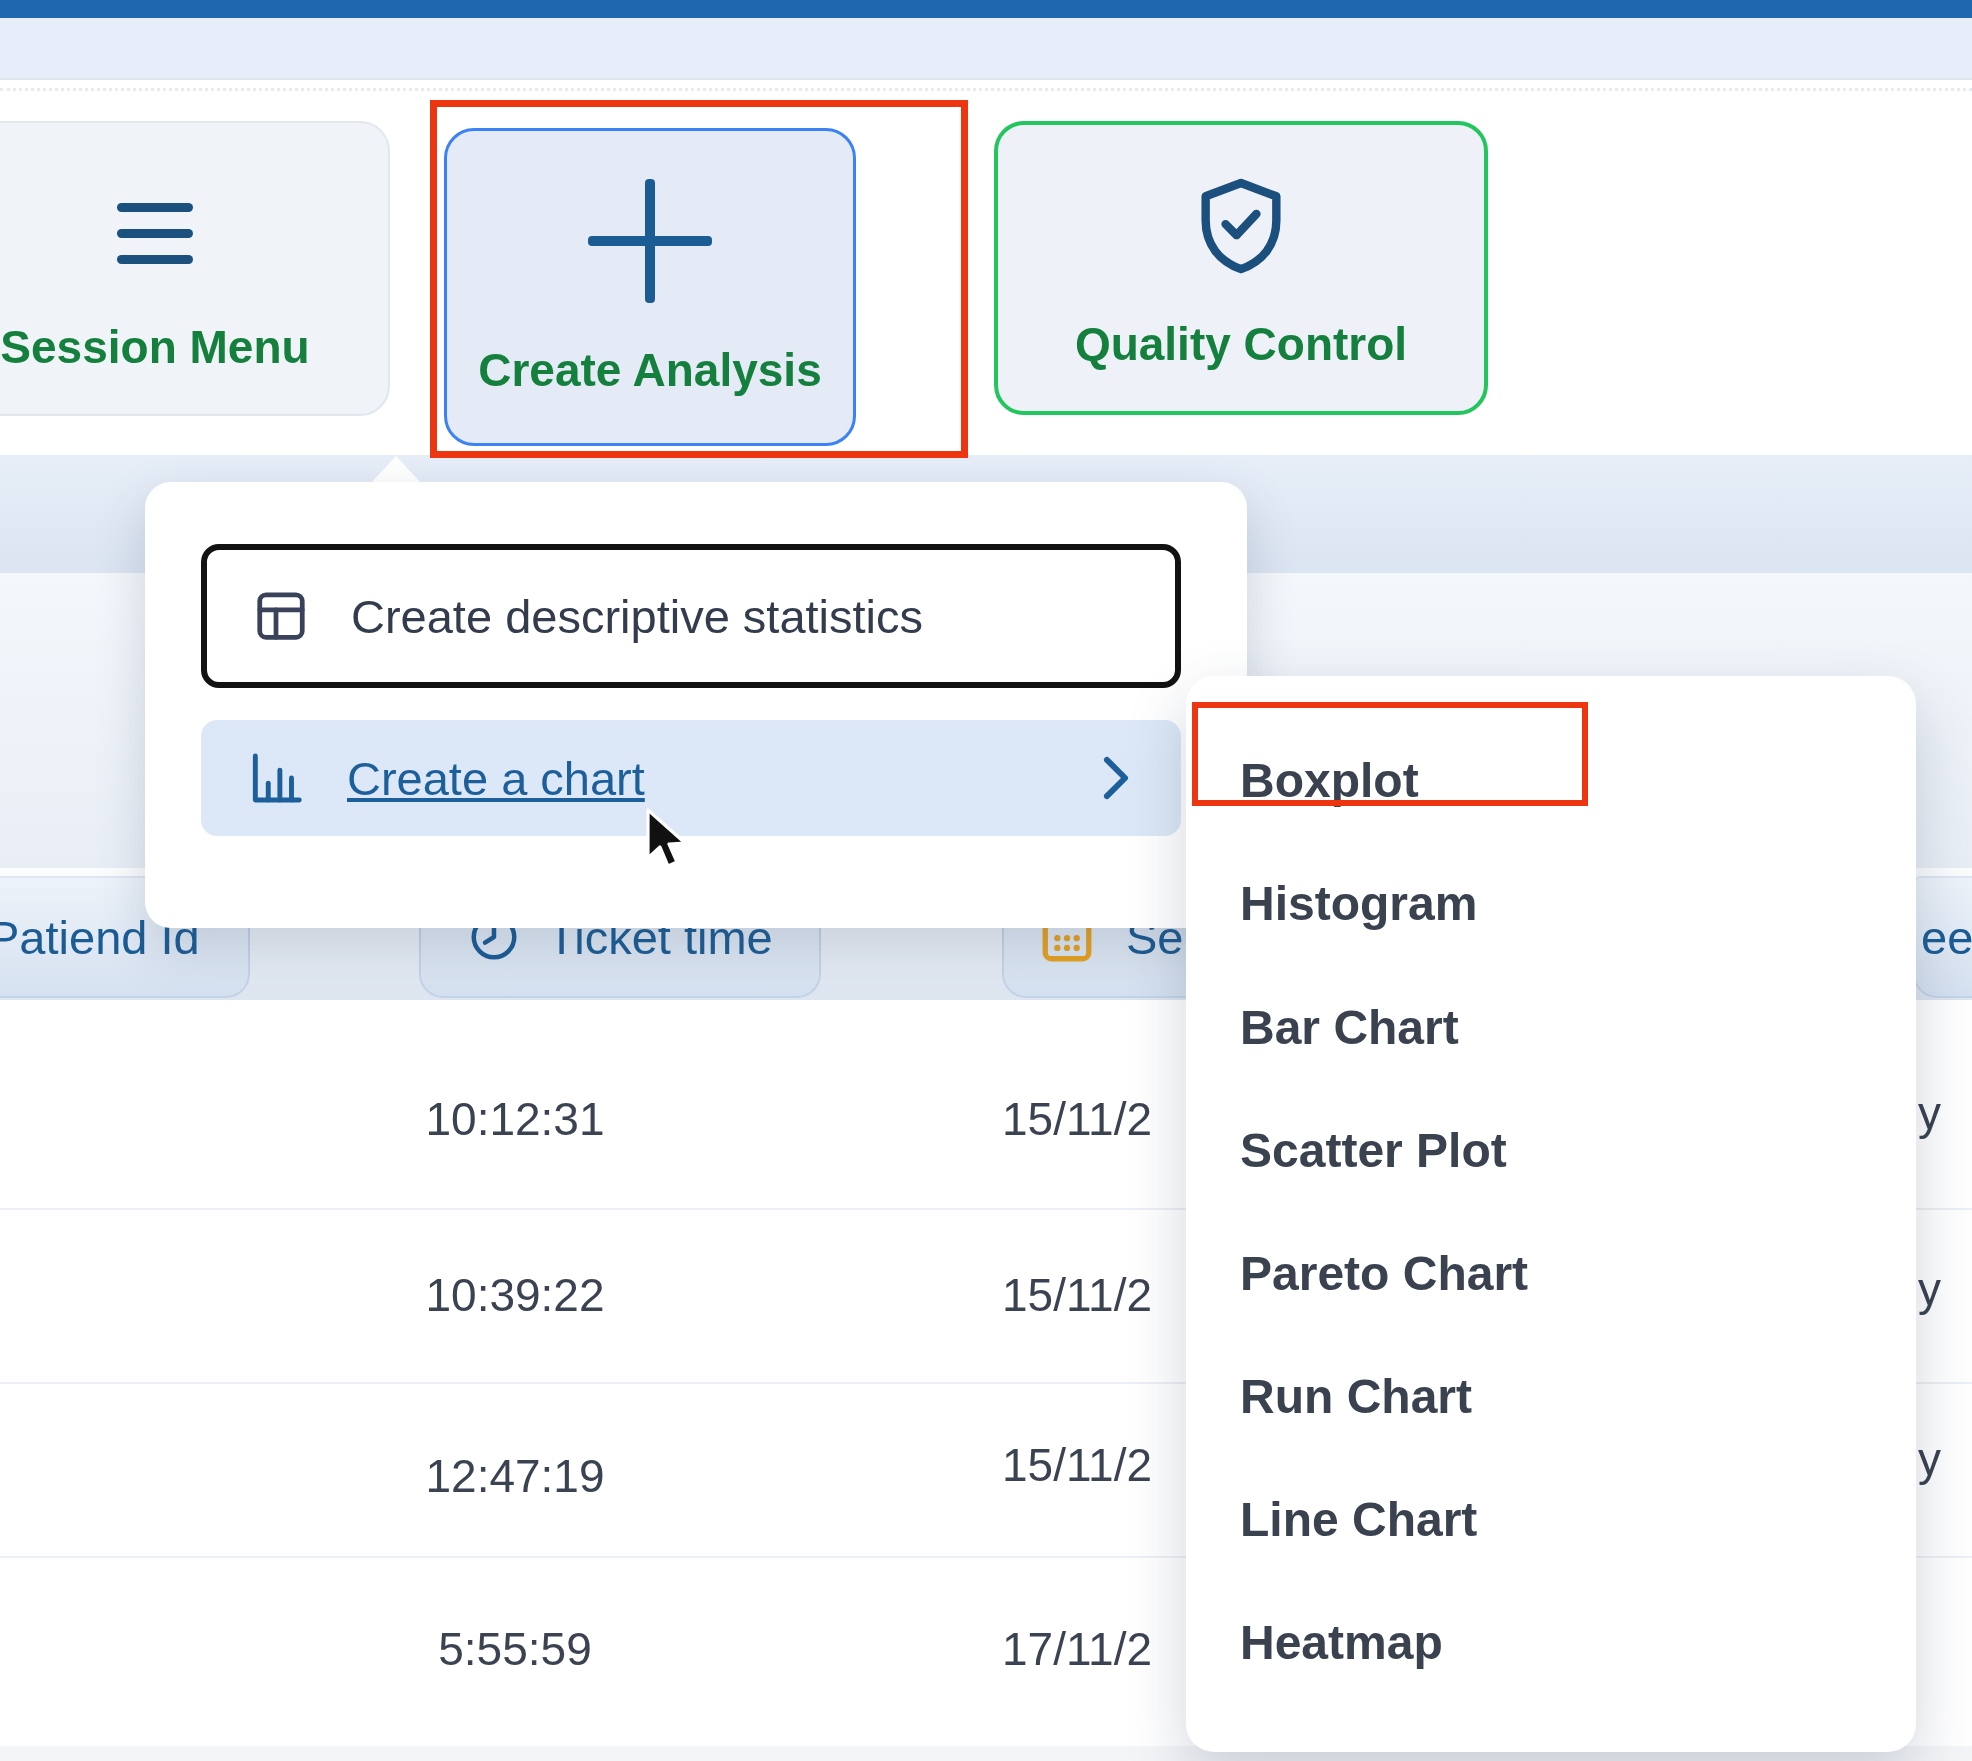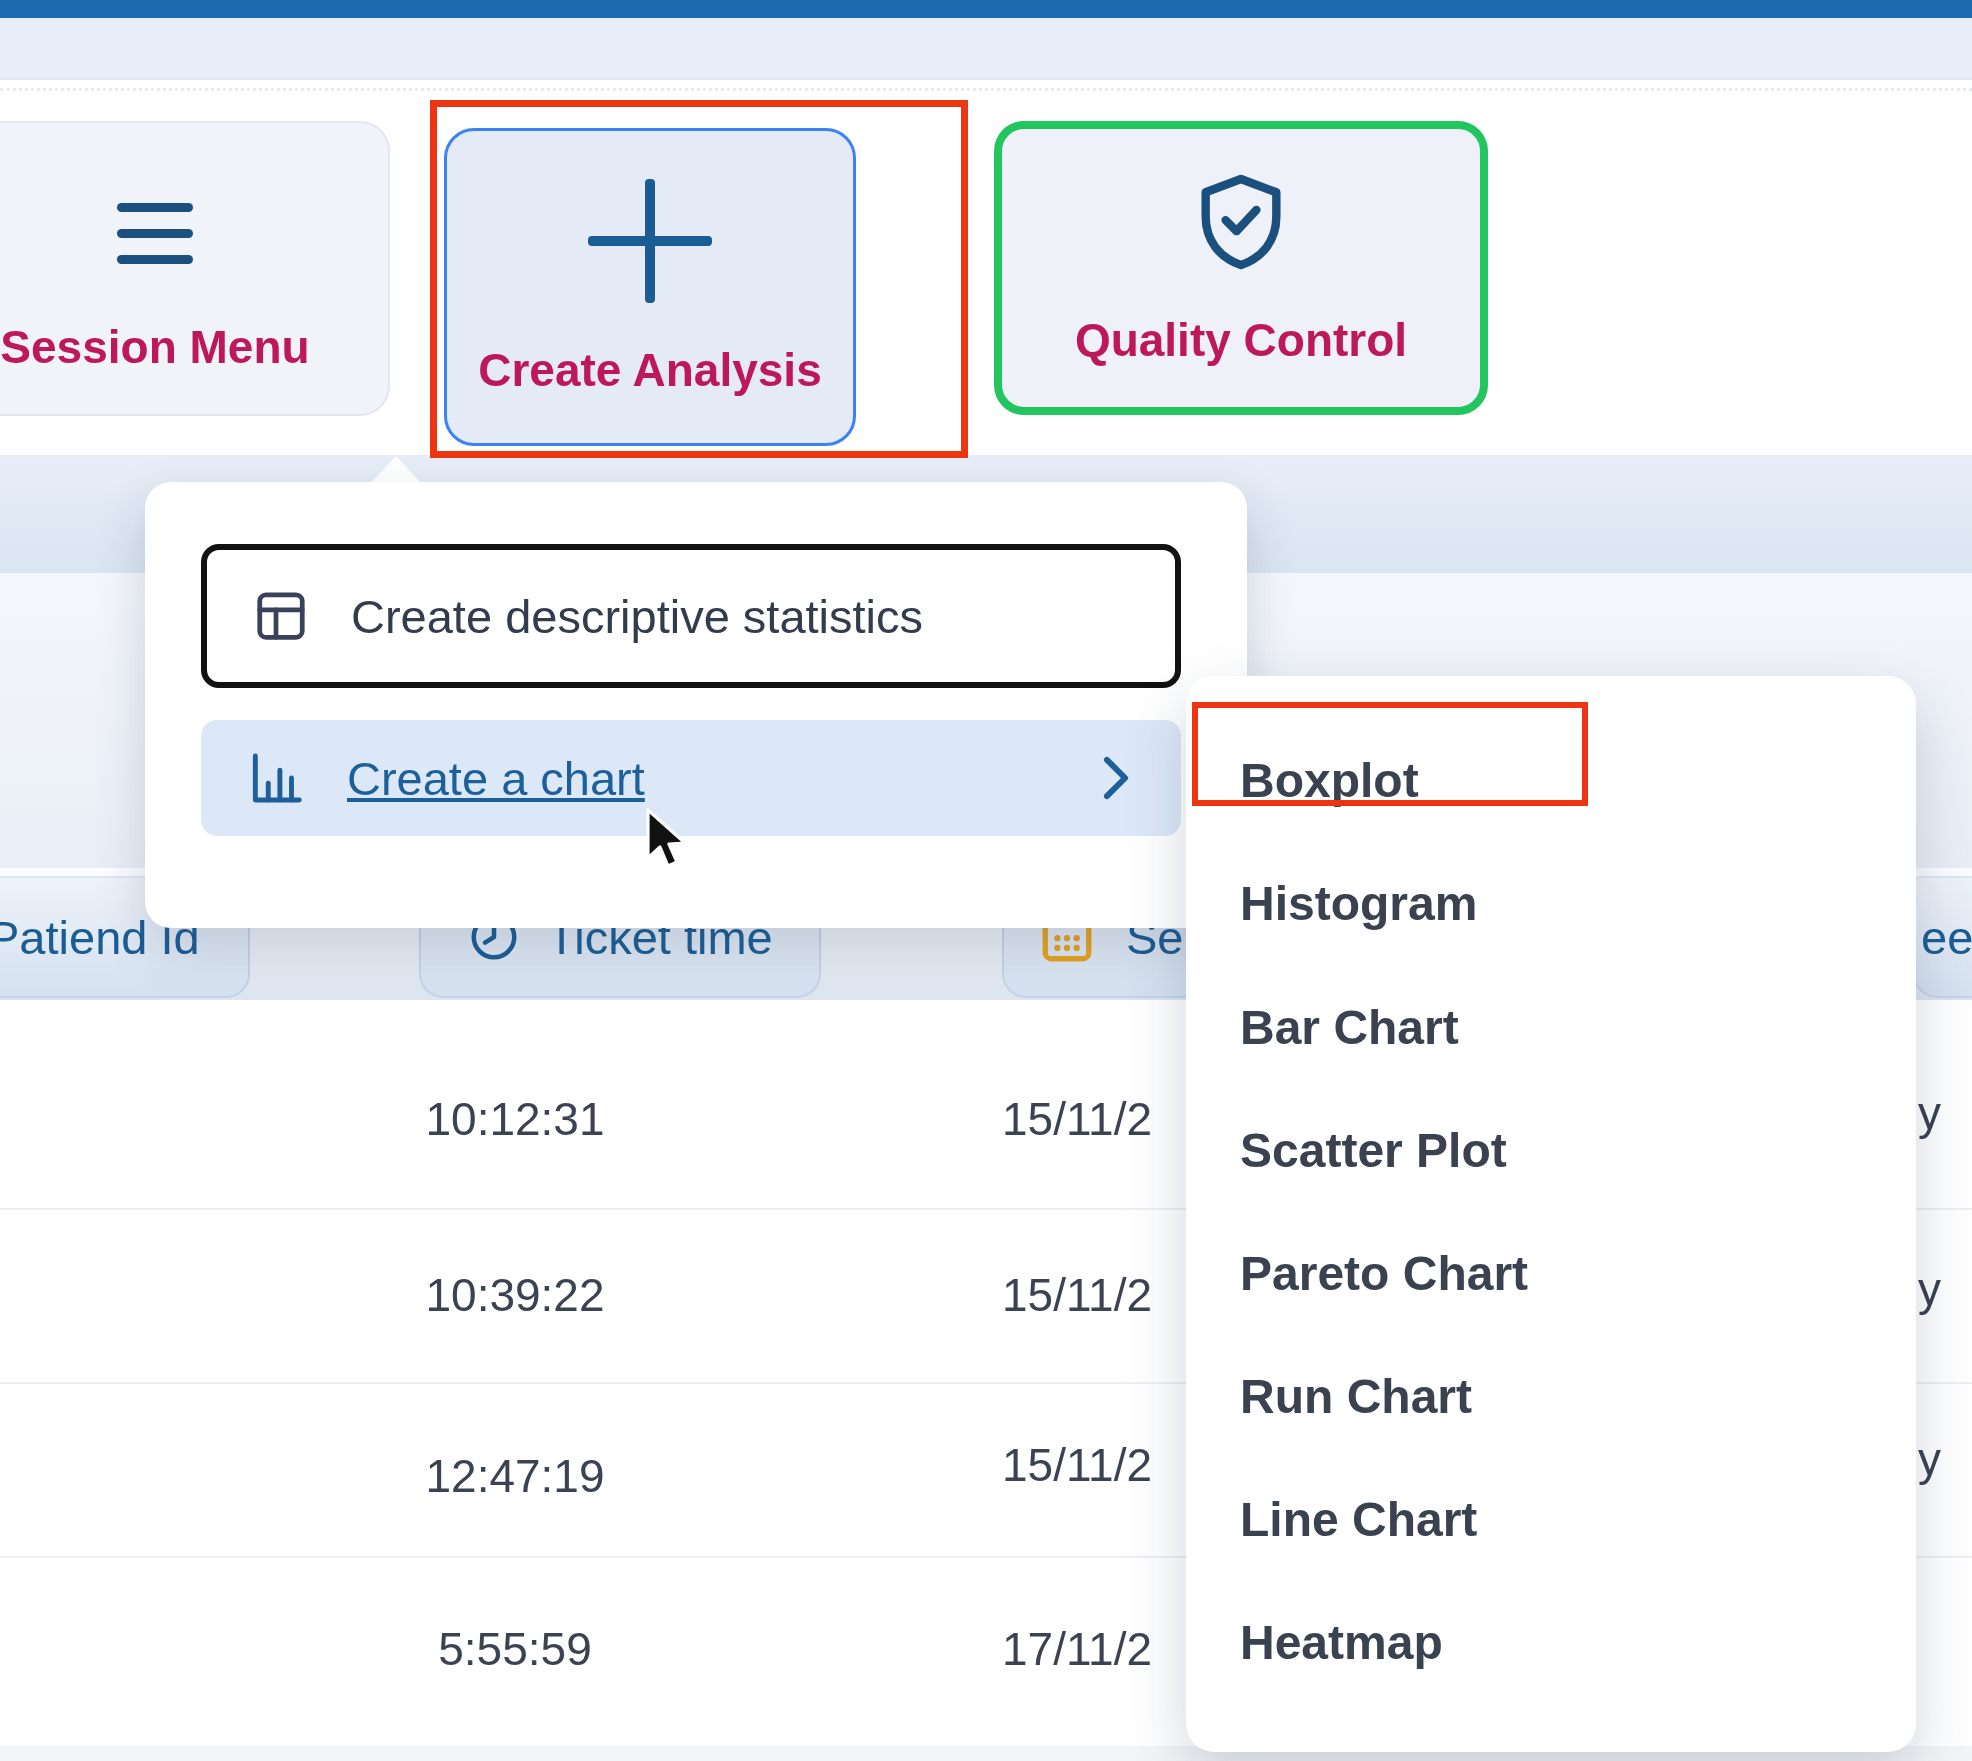--- a/index.html
+++ b/index.html
@@ -37,27 +37,27 @@
   .cell-time { position:absolute; left:395px; width:240px; text-align:center;
                font-size:46px; color:#3b4352; z-index:2; white-space:nowrap; }
   .cell-date { position:absolute; left:1002px; width:186px; overflow:hidden;
                font-size:46px; color:#3b4352; z-index:2; white-space:nowrap; }
   .cell-day  { position:absolute; left:1918px; width:54px;
                font-size:46px; color:#39414f; z-index:2; white-space:nowrap; }
 
   
   .tbtn { position:absolute; z-index:3; display:flex; flex-direction:column; align-items:center;
           justify-content:flex-end; border-radius:30px; cursor:default; }
-  .tbtn .tlabel { font-size:46px; font-weight:bold; color:#be185d; white-space:nowrap; }
+  .tbtn .tlabel { font-size:46px; font-weight:bold; color:#15803d; white-space:nowrap; }
   .btn-session { left:-80px; top:121px; width:470px; height:295px; background:#f0f3f8;
                  border:2px solid #e2e7ee; padding-bottom:40px; }
   .btn-create  { left:444px; top:128px; width:412px; height:318px; background:#e4ebf6;
                  border:3px solid #3b82f6; padding-bottom:46px; }
   .btn-quality { left:994px; top:121px; width:494px; height:294px; background:#eef1f7;
-                 border:8px solid #22c55e; padding-bottom:40px; }
+                 border:4px solid #22c55e; padding-bottom:40px; }
   .hamburger { display:flex; flex-direction:column; gap:17px; margin-bottom:56px; }
   .hamburger span { display:block; width:76px; height:9px; border-radius:5px; background:#1b507f; }
   .plus { position:relative; width:124px; height:124px; margin-bottom:40px; }
   .plus::before, .plus::after { content:""; position:absolute; background:#1b5c94; border-radius:4px; }
   .plus::before { left:57px; top:0; width:10px; height:124px; }
   .plus::after  { left:0; top:57px; width:124px; height:10px; }
   .icon-shield { width:106px; height:112px; color:#1b4f7e; margin-bottom:36px; }
 
   
   .red1 { position:absolute; left:430px; top:100px; width:538px; height:358px;

